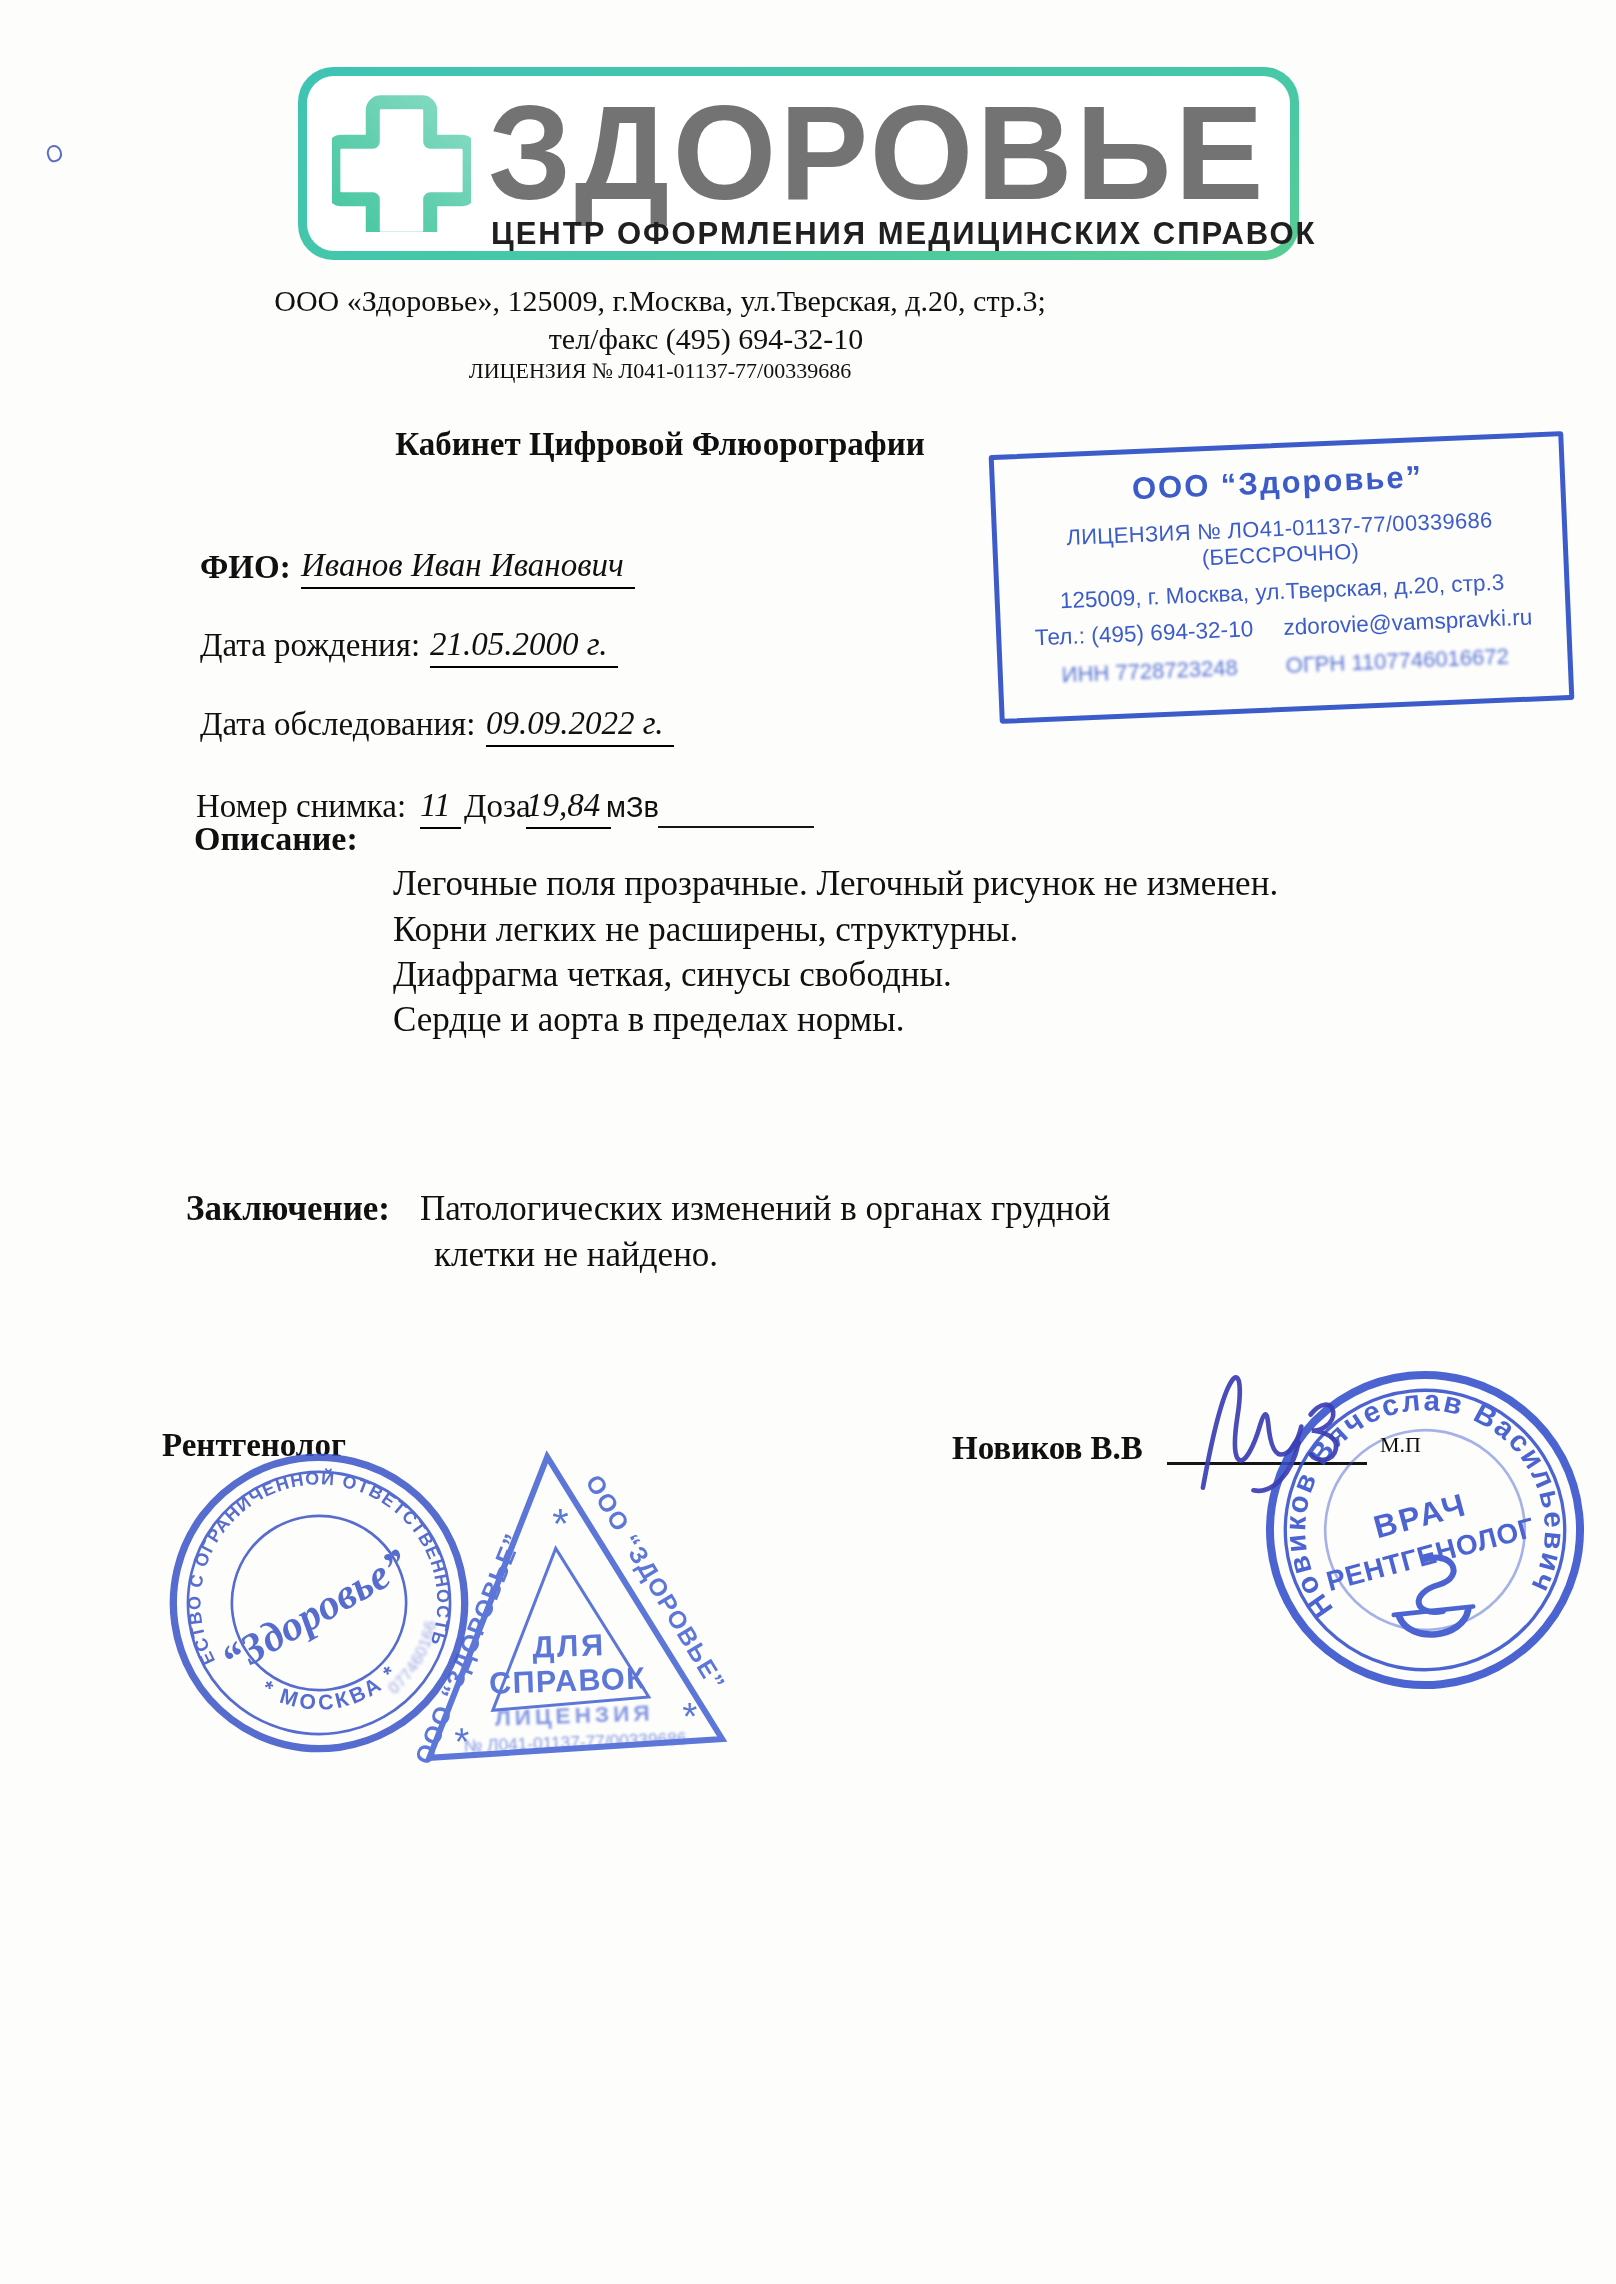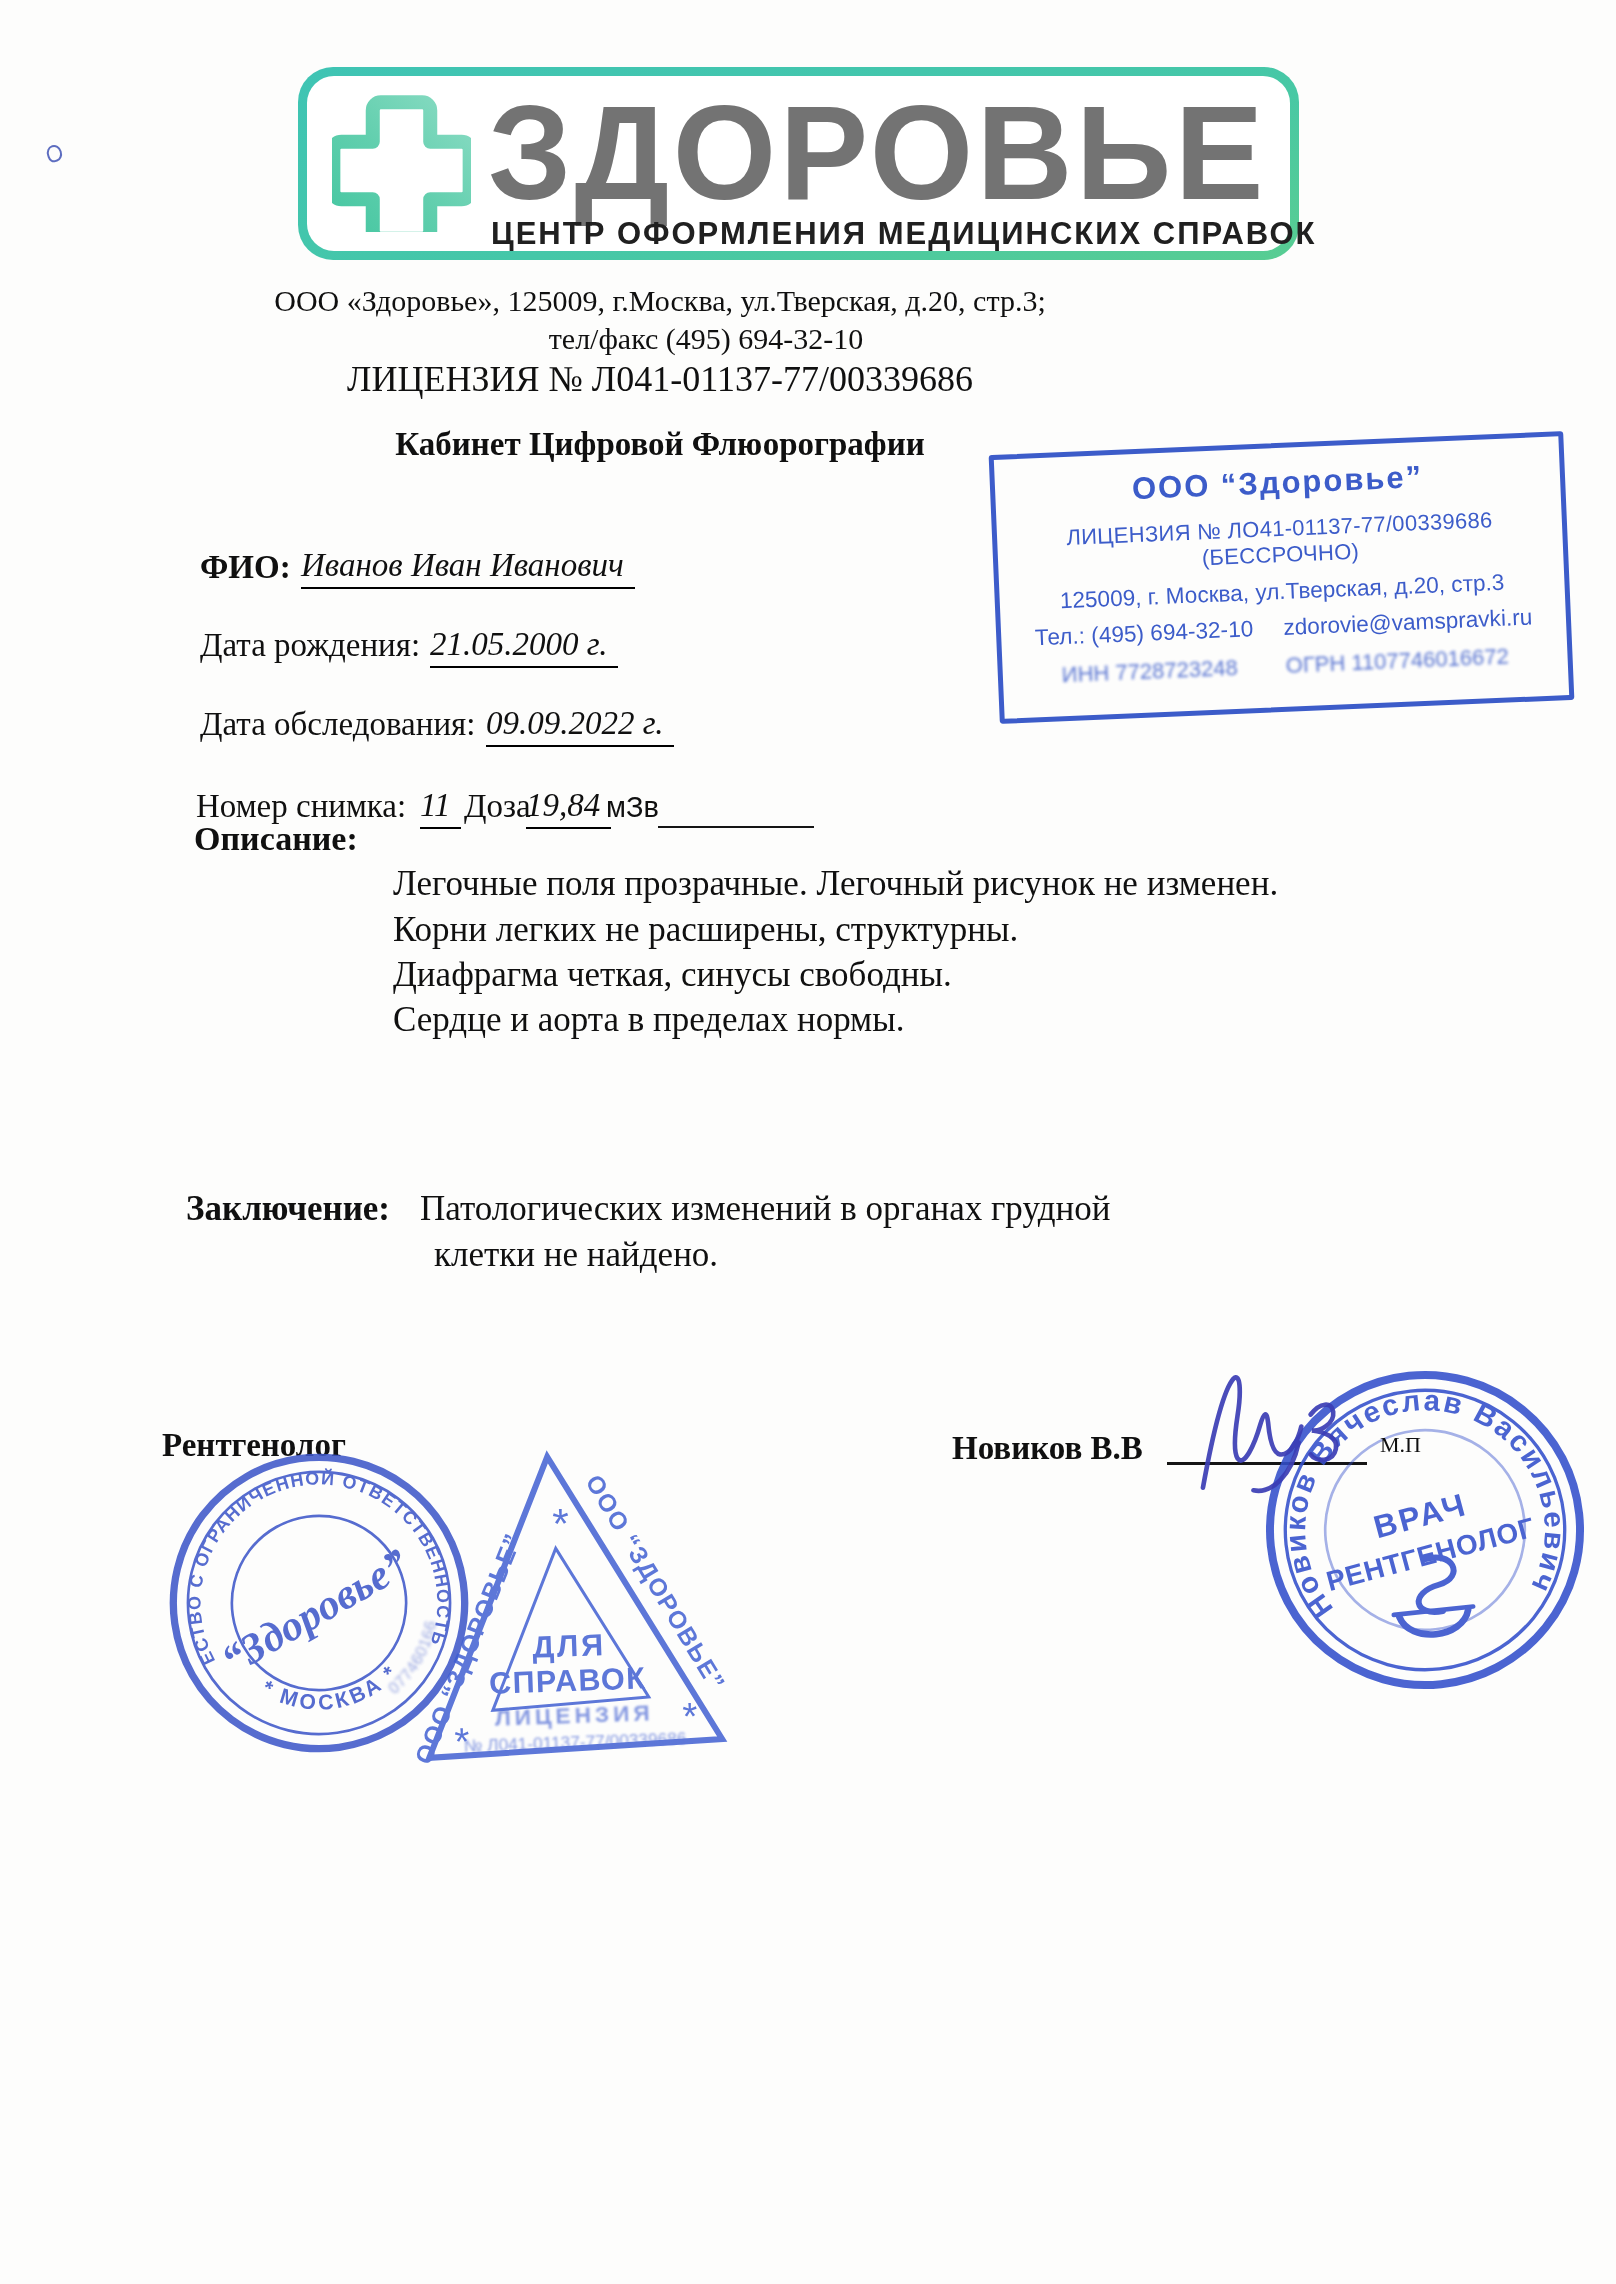--- a/index.html
+++ b/index.html
@@ -12,21 +12,21 @@
     border-radius:35px;box-sizing:border-box;padding:8.7px;}
   .logo-inner{width:100%;height:100%;background:#fff;border-radius:27px;}
   .logo-title{position:absolute;left:488px;top:87px;font-family:"Liberation Sans",sans-serif;
     font-weight:bold;font-size:133px;line-height:1;letter-spacing:3.3px;color:#737373;}
   .logo-subtitle{position:absolute;left:491px;top:216px;font-family:"Liberation Sans",sans-serif;
     font-weight:bold;font-size:31px;letter-spacing:2px;color:#202020;}
   
   .center-line{position:absolute;left:0;width:1320px;text-align:center;}
   .addr1{top:284px;font-size:30px;}
   .addr2{top:322px;font-size:30px;margin-left:46px;}
-  .addr3{top:358px;font-size:36px;}
+  .addr3{top:358px;font-size:22px;}
   .dept{top:426px;font-size:33px;font-weight:bold;}
   
   .rect-stamp{position:absolute;left:994px;top:443px;width:575px;height:269px;
     border:5.3px solid #2e50c6;border-radius:3.3px;transform:rotate(-2.4deg);
     color:#2e50c6;font-family:"Liberation Sans",sans-serif;text-align:center;
     box-sizing:border-box;opacity:.93;}
   .rs-org{margin-top:17.3px;font-size:31px;font-weight:bold;letter-spacing:2px;}
   .rs-lic{margin-top:14.6px;font-size:22px;letter-spacing:0.3px;}
   .rs-addr{margin-top:10.7px;font-size:22.6px;}
   .rs-phone{margin-top:10.7px;font-size:22.6px;}

